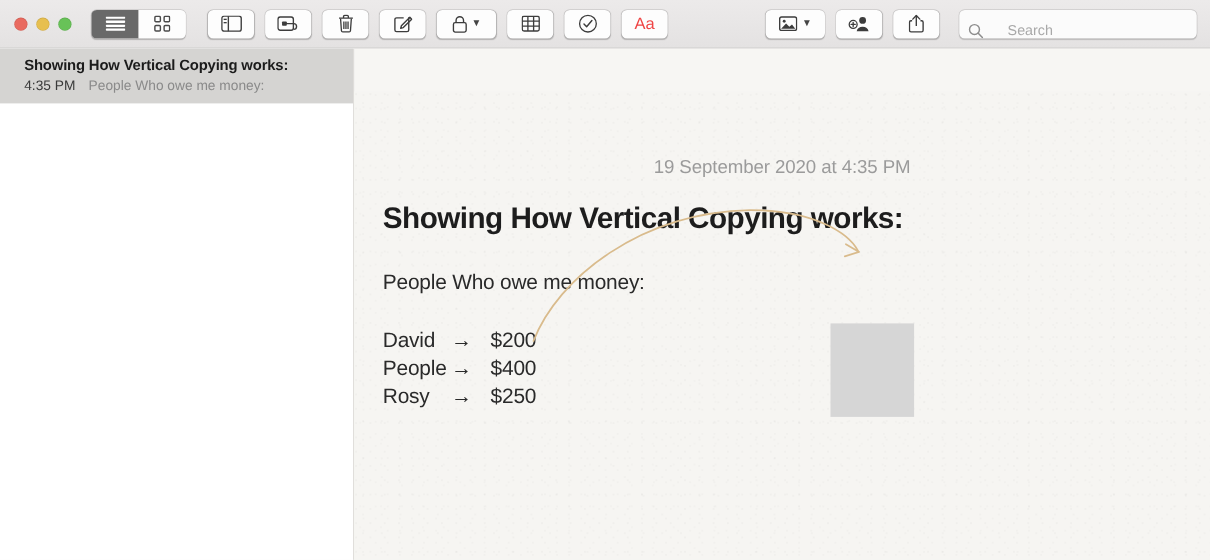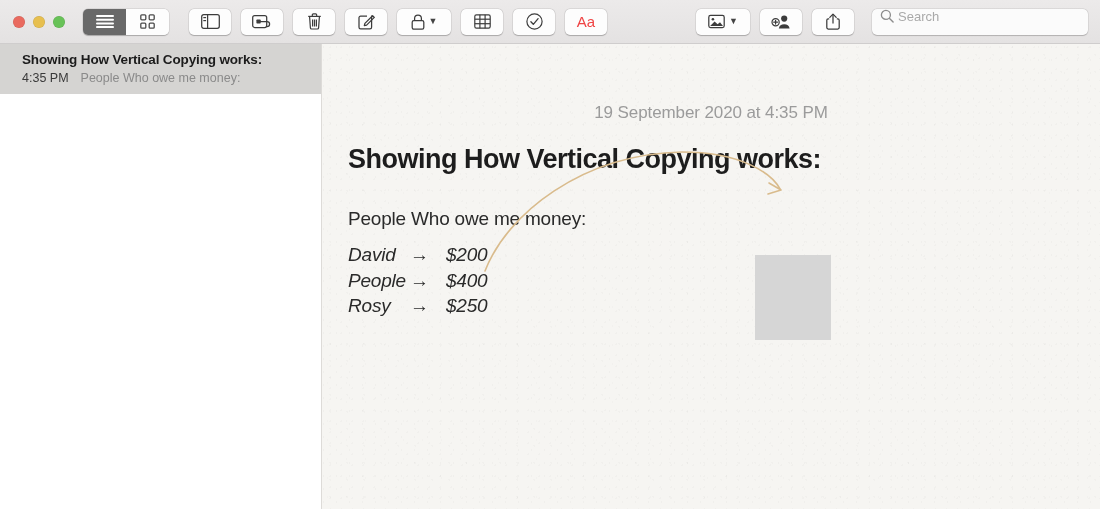--- a/index.html
+++ b/index.html
@@ -96,23 +96,23 @@
 
   .spacer { flex: 1; }
 
   .search-box {
     height: 26px;
     width: 216px;
     border-radius: 5px;
     background: #fbfbfb;
     box-shadow: 0 0.5px 1px rgba(0,0,0,.18), 0 0 0 0.5px rgba(0,0,0,.10);
     display: flex;
-    align-items: flex-start;
+    align-items: flex-end;
     padding: 0 8px;
-    gap: 4px;
+    gap: 22px;
     margin-left: 8px;
     margin-right: 2px;
   }
   .search-placeholder {
     font-size: 13px;
     color: #a9a9a9;
   }
 
   
   .body-area {
@@ -156,20 +156,21 @@
     font-size: 12.5px;
     color: #8a8a8a;
   }
 
   
   .editor {
     flex: 1;
     position: relative;
     background: #f6f5f2;
     overflow: hidden;
+    margin-top: 39px;
   }
   
   .editor::before {
     content: "";
     position: absolute;
     inset: 0;
     background-image:
       radial-gradient(circle at 12% 22%, rgba(0,0,0,.022) 0 1px, transparent 1px),
       radial-gradient(circle at 48% 63%, rgba(0,0,0,.018) 0 1px, transparent 1px),
       radial-gradient(circle at 77% 31%, rgba(0,0,0,.02) 0 1px, transparent 1px),
@@ -215,22 +216,21 @@
     left: 433px;
     top: 211px;
     width: 76px;
     height: 85px;
     background: #d6d6d6;
   }
 
   .rows {
     position: absolute;
     left: 26px;
-    top: 198px;
-    font-style: italic;
+    top: 214px;
   }
   .money-row {
     display: flex;
     align-items: baseline;
     font-size: 19px;
     color: #2a2a2a;
     letter-spacing: -0.2px;
     height: 25.5px;
     line-height: 25.5px;
   }

